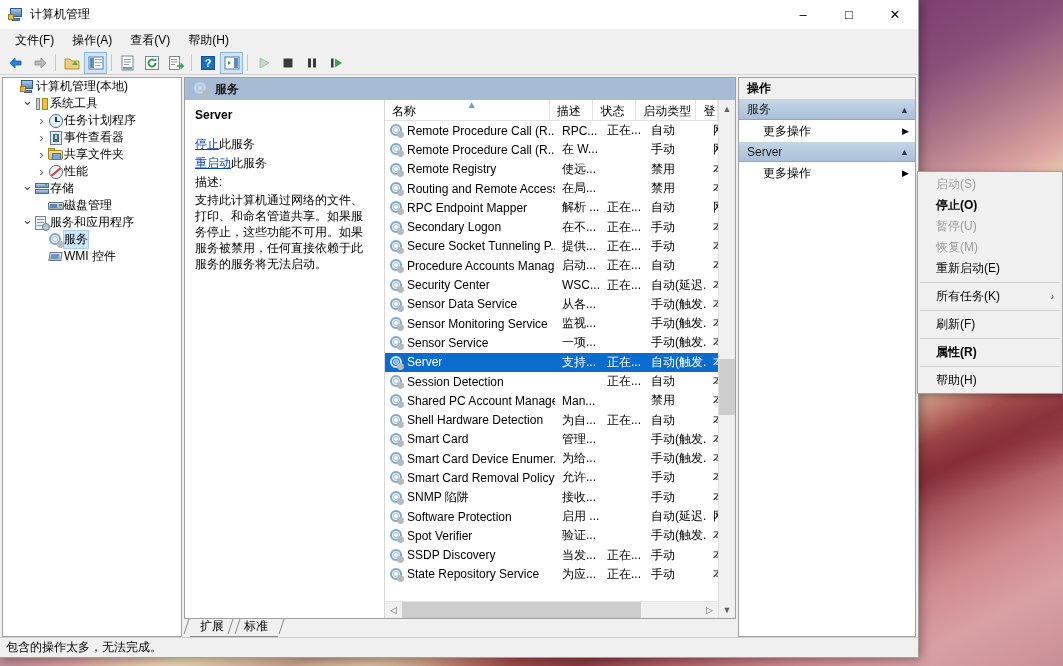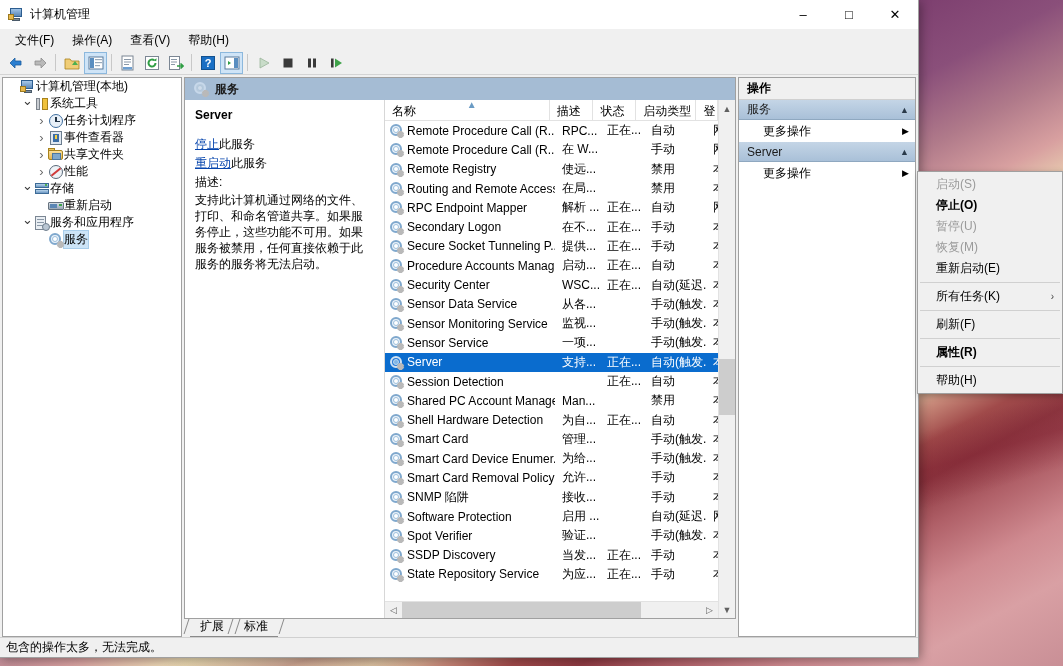--- a/index.html
+++ b/index.html
@@ -472,21 +472,21 @@
             </span>
             <span class="tree-label">存储</span>
           </div>
           <div class="tree-row" style="padding-left: 32px;">
             <span class="tw"></span>
             <span class="ticon ic-disk">
               <span class="a"></span>
               <span class="b"></span>
               <span class="c"></span>
             </span>
-            <span class="tree-label">重新启动</span>
+            <span class="tree-label">磁盘管理</span>
           </div>
           <div class="tree-row" style="padding-left: 18px;">
             <span class="tw chev-down"></span>
             <span class="ticon ic-svcapp">
               <span class="a"></span>
               <span class="b"></span>
               <span class="c"></span>
             </span>
             <span class="tree-label">服务和应用程序</span>
           </div>
@@ -496,20 +496,28 @@
               <span class="ring"></span>
               <span class="ring2"></span>
               <span class="sp">
                 <i></i>
                 <i></i>
                 <i></i>
               </span>
             </span>
             <span class="tree-label">服务</span>
           </div>
+          <div class="tree-row" style="padding-left: 32px;">
+            <span class="tw"></span>
+            <span class="ticon ic-wmi">
+              <span class="a"></span>
+              <span class="b"></span>
+            </span>
+            <span class="tree-label">WMI 控件</span>
+          </div>
         </div>
     </div>
 
     <div id="center-pane">
       <div id="center-inner">
 
         <div id="svc-header">
           <span class="ic-gear" style="width:16px;height:16px;display:inline-block">
             <span class="ring"></span>
               <span class="ring2"></span>

